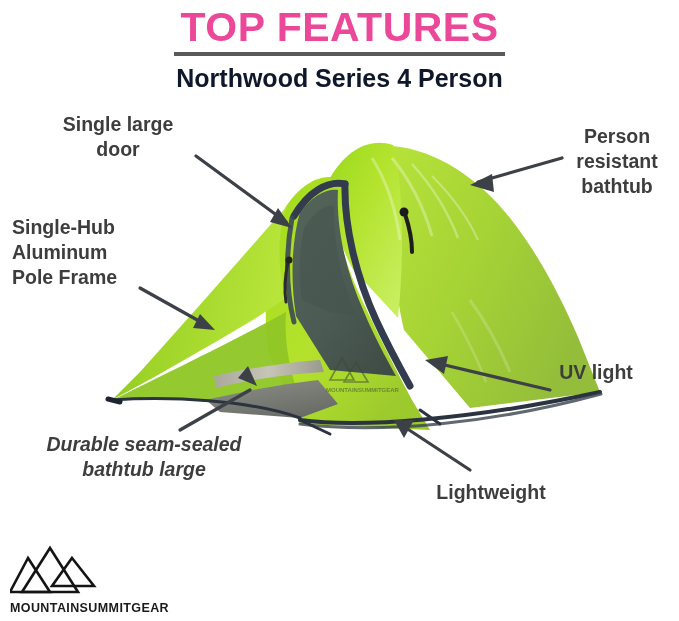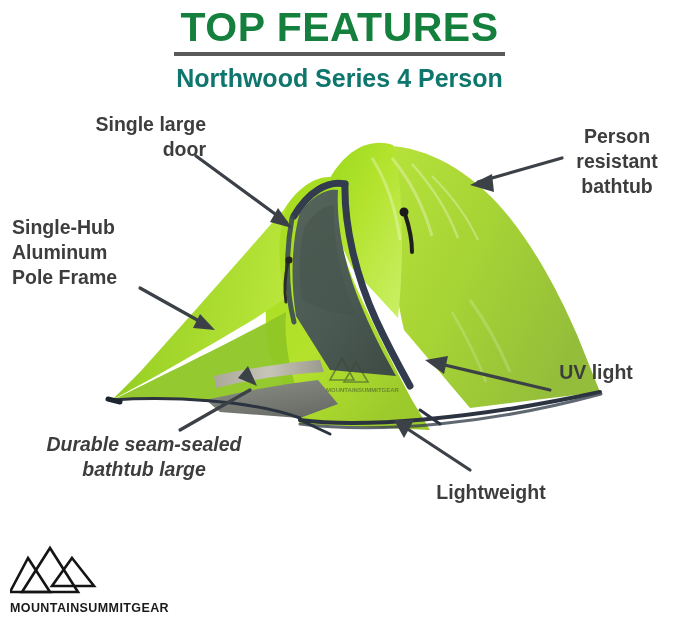--- a/index.html
+++ b/index.html
@@ -24,31 +24,31 @@
     position: absolute;
     left: 0;
     top: 0;
     width: 679px;
     text-align: center;
   }
   #main-title {
     font-size: 41px;
     font-weight: bold;
     letter-spacing: 0.5px;
-    color: #15803d;
+    color: #ec4899;
     margin: 6px 0 0 0;
     line-height: 1.05;
     display: inline-block;
     border-bottom: 4px solid #5a5a5a;
     padding: 0 6px 3px 6px;
   }
   #subtitle {
     font-size: 25px;
     font-weight: bold;
-    color: #0f766e;
+    color: #0f172a;
     margin: 9px 0 4px 0;
     line-height: 1.1;
   }
 
   
   .callout {
     position: absolute;
     color: #3d3d3d;
     font-size: 19.5px;
     font-weight: bold;
@@ -219,21 +219,21 @@
     <g fill="#3c4147">
       <path d="M 292,228 L 270,222 L 278,208 Z"></path>
       <path d="M 215,330 L 193,328 L 200,314 Z"></path>
       <path d="M 470,185 L 492,174 L 494,192 Z"></path>
       <path d="M 425,360 L 448,356 L 444,374 Z"></path>
       <path d="M 257,386 L 238,378 L 248,366 Z"></path>
       <path d="M 394,420 L 414,420 L 404,438 Z"></path>
     </g>
   </svg>
 
-  <div class="callout center" style="left:30px; top:112px; width:176px;text-align:right;">
+  <div class="callout center" style="left:30px; top:112px; width:176px;">
     <div>Single large</div>
     <div>door</div>
   </div>
 
   <div class="callout left" style="left:12px; top:215px; width:160px;">
     <div>Single-Hub</div>
     <div>Aluminum</div>
     <div>Pole Frame</div>
   </div>
 

